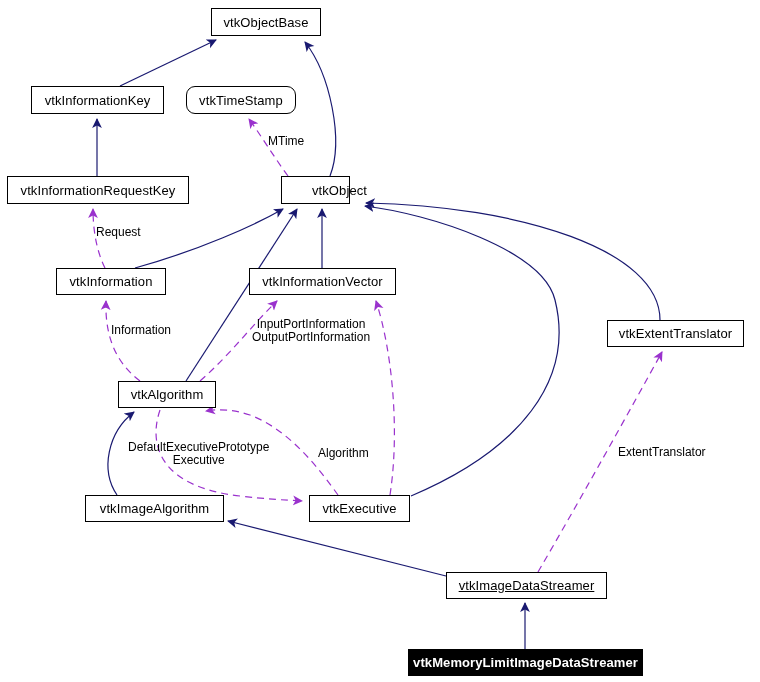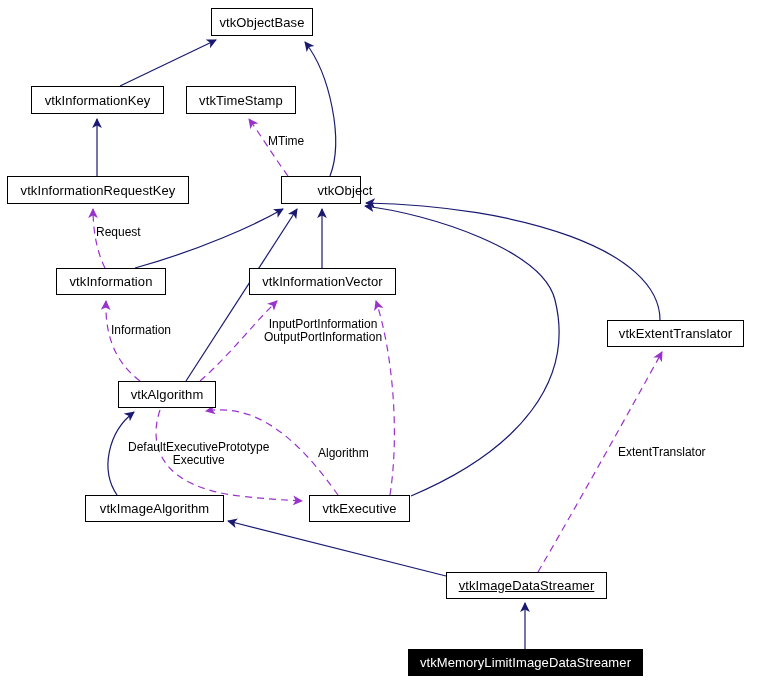--- a/index.html
+++ b/index.html
@@ -100,53 +100,53 @@
 
     <path d="M390,495 C400,430 392,350 376,301" fill="none" stroke="#9a32cd" stroke-width="1.2" stroke-dasharray="7,5" marker-end="url(#arrow-assoc)"></path>
 
     <path d="M338,495 C320,470 290,430 250,415 C232,409 218,409 206,411" fill="none" stroke="#9a32cd" stroke-width="1.2" stroke-dasharray="7,5" marker-end="url(#arrow-assoc)"></path>
 
     <path d="M160,410 C148,445 160,487 240,496 C265,499 285,500 302,501" fill="none" stroke="#9a32cd" stroke-width="1.2" stroke-dasharray="7,5" marker-end="url(#arrow-assoc)"></path>
 
     <path d="M538,572 C580,500 630,410 662,352" fill="none" stroke="#9a32cd" stroke-width="1.2" stroke-dasharray="7,5" marker-end="url(#arrow-assoc)"></path>
   </svg>
 
-  <div class="node" style="left:211px; top:8px; width:102px; height:28px;">vtkObjectBase</div>
+  <div class="node" style="left:211px; top:8px; width:110px; height:28px;">vtkObjectBase</div>
 
   <div class="node" style="left:31px; top:86px; width:133px; height:28px;">vtkInformationKey</div>
 
-  <div class="node" style="left:186px; top:86px; width:110px; height:28px;">vtkTimeStamp</div>
+  <div class="node" style="left:186px; top:86px; width:110px; height:28px;border-radius:9px;">vtkTimeStamp</div>
 
   <div class="node" style="left:7px; top:176px; width:182px; height:28px;">vtkInformationRequestKey</div>
 
-  <div class="node" style="left:281px; top:176px; width:80px; height:28px;padding-left:48px;">vtkObject</div>
+  <div class="node" style="left:281px; top:176px; width:69px; height:28px;padding-left:48px;">vtkObject</div>
 
   <div class="node" style="left:56px; top:268px; width:110px; height:27px;">vtkInformation</div>
 
   <div class="node" style="left:249px; top:268px; width:147px; height:27px;">vtkInformationVector</div>
 
   <div class="node" style="left:607px; top:320px; width:137px; height:27px;">vtkExtentTranslator</div>
 
   <div class="node" style="left:118px; top:381px; width:98px; height:27px;">vtkAlgorithm</div>
 
   <div class="node" style="left:85px; top:495px; width:139px; height:27px;">vtkImageAlgorithm</div>
 
   <div class="node" style="left:309px; top:495px; width:101px; height:27px;">vtkExecutive</div>
 
   <div class="node" style="left:446px; top:572px; width:161px; height:27px;text-decoration:underline;">vtkImageDataStreamer</div>
 
-  <div class="node highlight" style="left:408px; top:649px; width:235px; height:27px;">vtkMemoryLimitImageDataStreamer</div>
+  <div class="node highlight" style="left:408px; top:649px; width:235px; height:27px;font-weight:bold;">vtkMemoryLimitImageDataStreamer</div>
 
   <div class="edge-label left" style="left:268px; top:135px;">MTime</div>
 
   <div class="edge-label left" style="left:96px; top:226px;">Request</div>
 
   <div class="edge-label left" style="left:111px; top:324px;">Information</div>
 
-  <div class="edge-label" style="left:252px; top:318px;margin-left:12px;">InputPortInformation
+  <div class="edge-label" style="left:252px; top:318px;">InputPortInformation
 OutputPortInformation</div>
 
 
   <div class="edge-label" style="left:128px; top:441px;">DefaultExecutivePrototype
 Executive</div>
 
   <div class="edge-label left" style="left:318px; top:447px;">Algorithm</div>
 
   <div class="edge-label left" style="left:618px; top:446px;">ExtentTranslator</div>
 

